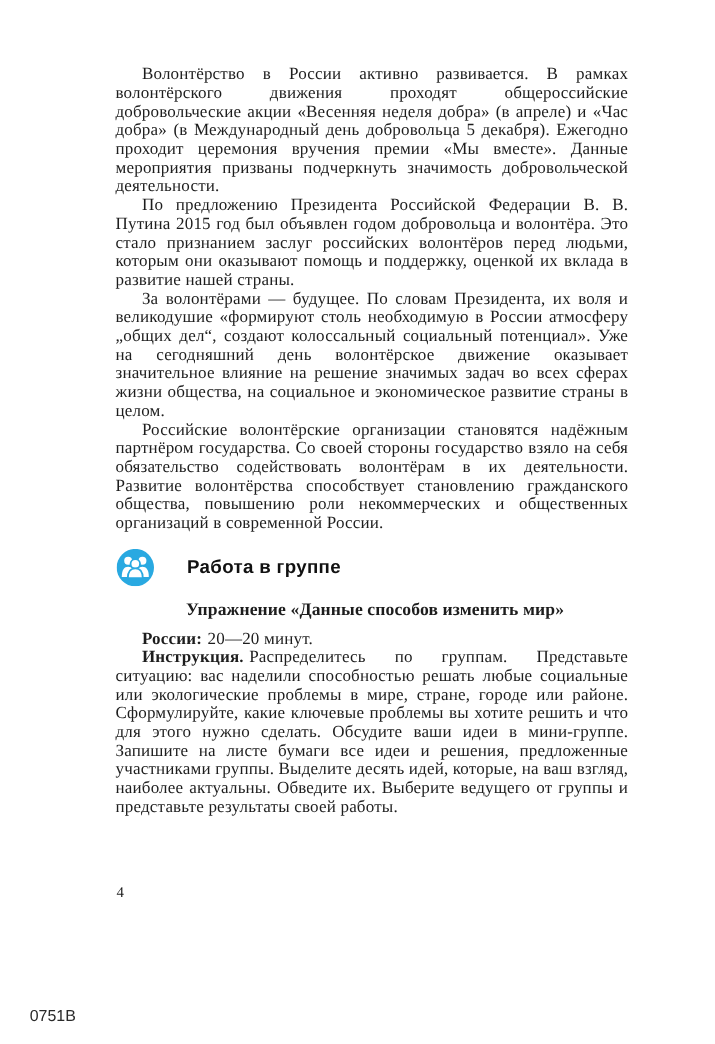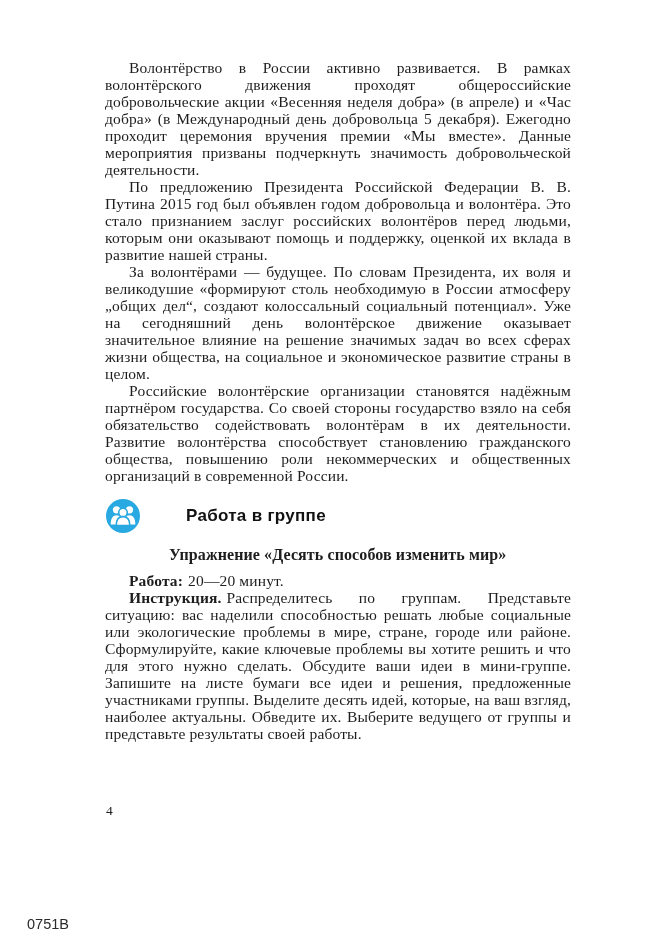--- a/index.html
+++ b/index.html
@@ -23,21 +23,20 @@
     text-indent:24px;
     letter-spacing:0.15px;
     hyphens:auto;-webkit-hyphens:auto;
   }
   .lead-label{margin-right:5px;}
   .section-row{
     display:flex;
     align-items:center;
     margin:15px 0 0 1px;
     height:34px;
-    gap:16px;
   }
   .section-icon{flex:0 0 34px;width:34px;height:34px;}
   .section-title{
     margin-left:30px;
     font-family:"Liberation Sans", sans-serif;
     font-weight:bold;
     font-size:17px;
     letter-spacing:0.3px;
     color:#111;
   }
@@ -80,24 +79,24 @@
           <circle cx="23.5" cy="10.8" r="3.6"></circle>
           <path d="M4.7,25.5 C4.7,19 7,16.3 10.5,16.3 C14,16.3 16.3,19 16.3,25.5 Z"></path>
           <path d="M17.7,25.5 C17.7,19 20,16.3 23.5,16.3 C27,16.3 29.3,19 29.3,25.5 Z"></path>
         </g>
         <circle cx="17" cy="13.6" r="4.3" fill="#ffffff" stroke="#29a9e1" stroke-width="1.6"></circle>
         <path d="M10.2,26.5 C10.2,19.6 13,17.6 17,17.6 C21,17.6 23.8,19.6 23.8,26.5 Z" fill="#ffffff" stroke="#29a9e1" stroke-width="1.6"></path>
       </svg>
       <span class="section-title">Работа в группе</span>
     </div>
 
-    <div class="exercise-title">Упражнение «Десять способов изменить мир»</div>
+    <div class="exercise-title">Упражнение «Данные способов изменить мир»</div>
 
 
-    <p class="bodypar"><b class="lead-label">Работа:</b><span>20—20 минут.</span></p>
+    <p class="bodypar"><b class="lead-label">России:</b><span>20—20 минут.</span></p>
 
 
     <p class="bodypar"><b class="lead-label">Инструкция.</b><span>Распределитесь по группам. Представьте ситуацию: вас наделили способностью решать любые социальные или экологические проблемы в мире, стране, городе или районе. Сформулируйте, какие ключевые проблемы вы хотите решить и что для этого нужно сделать. Обсудите ваши идеи в мини-группе. Запишите на листе бумаги все идеи и решения, предложенные участниками группы. Выделите десять идей, которые, на ваш взгляд, наиболее актуальны. Обведите их. Выберите ведущего от группы и представьте результаты своей работы.</span></p>
 
   </div>
 
   <div class="page-number">4</div>
   <div class="press-code">0751B</div>
 </div>
 

